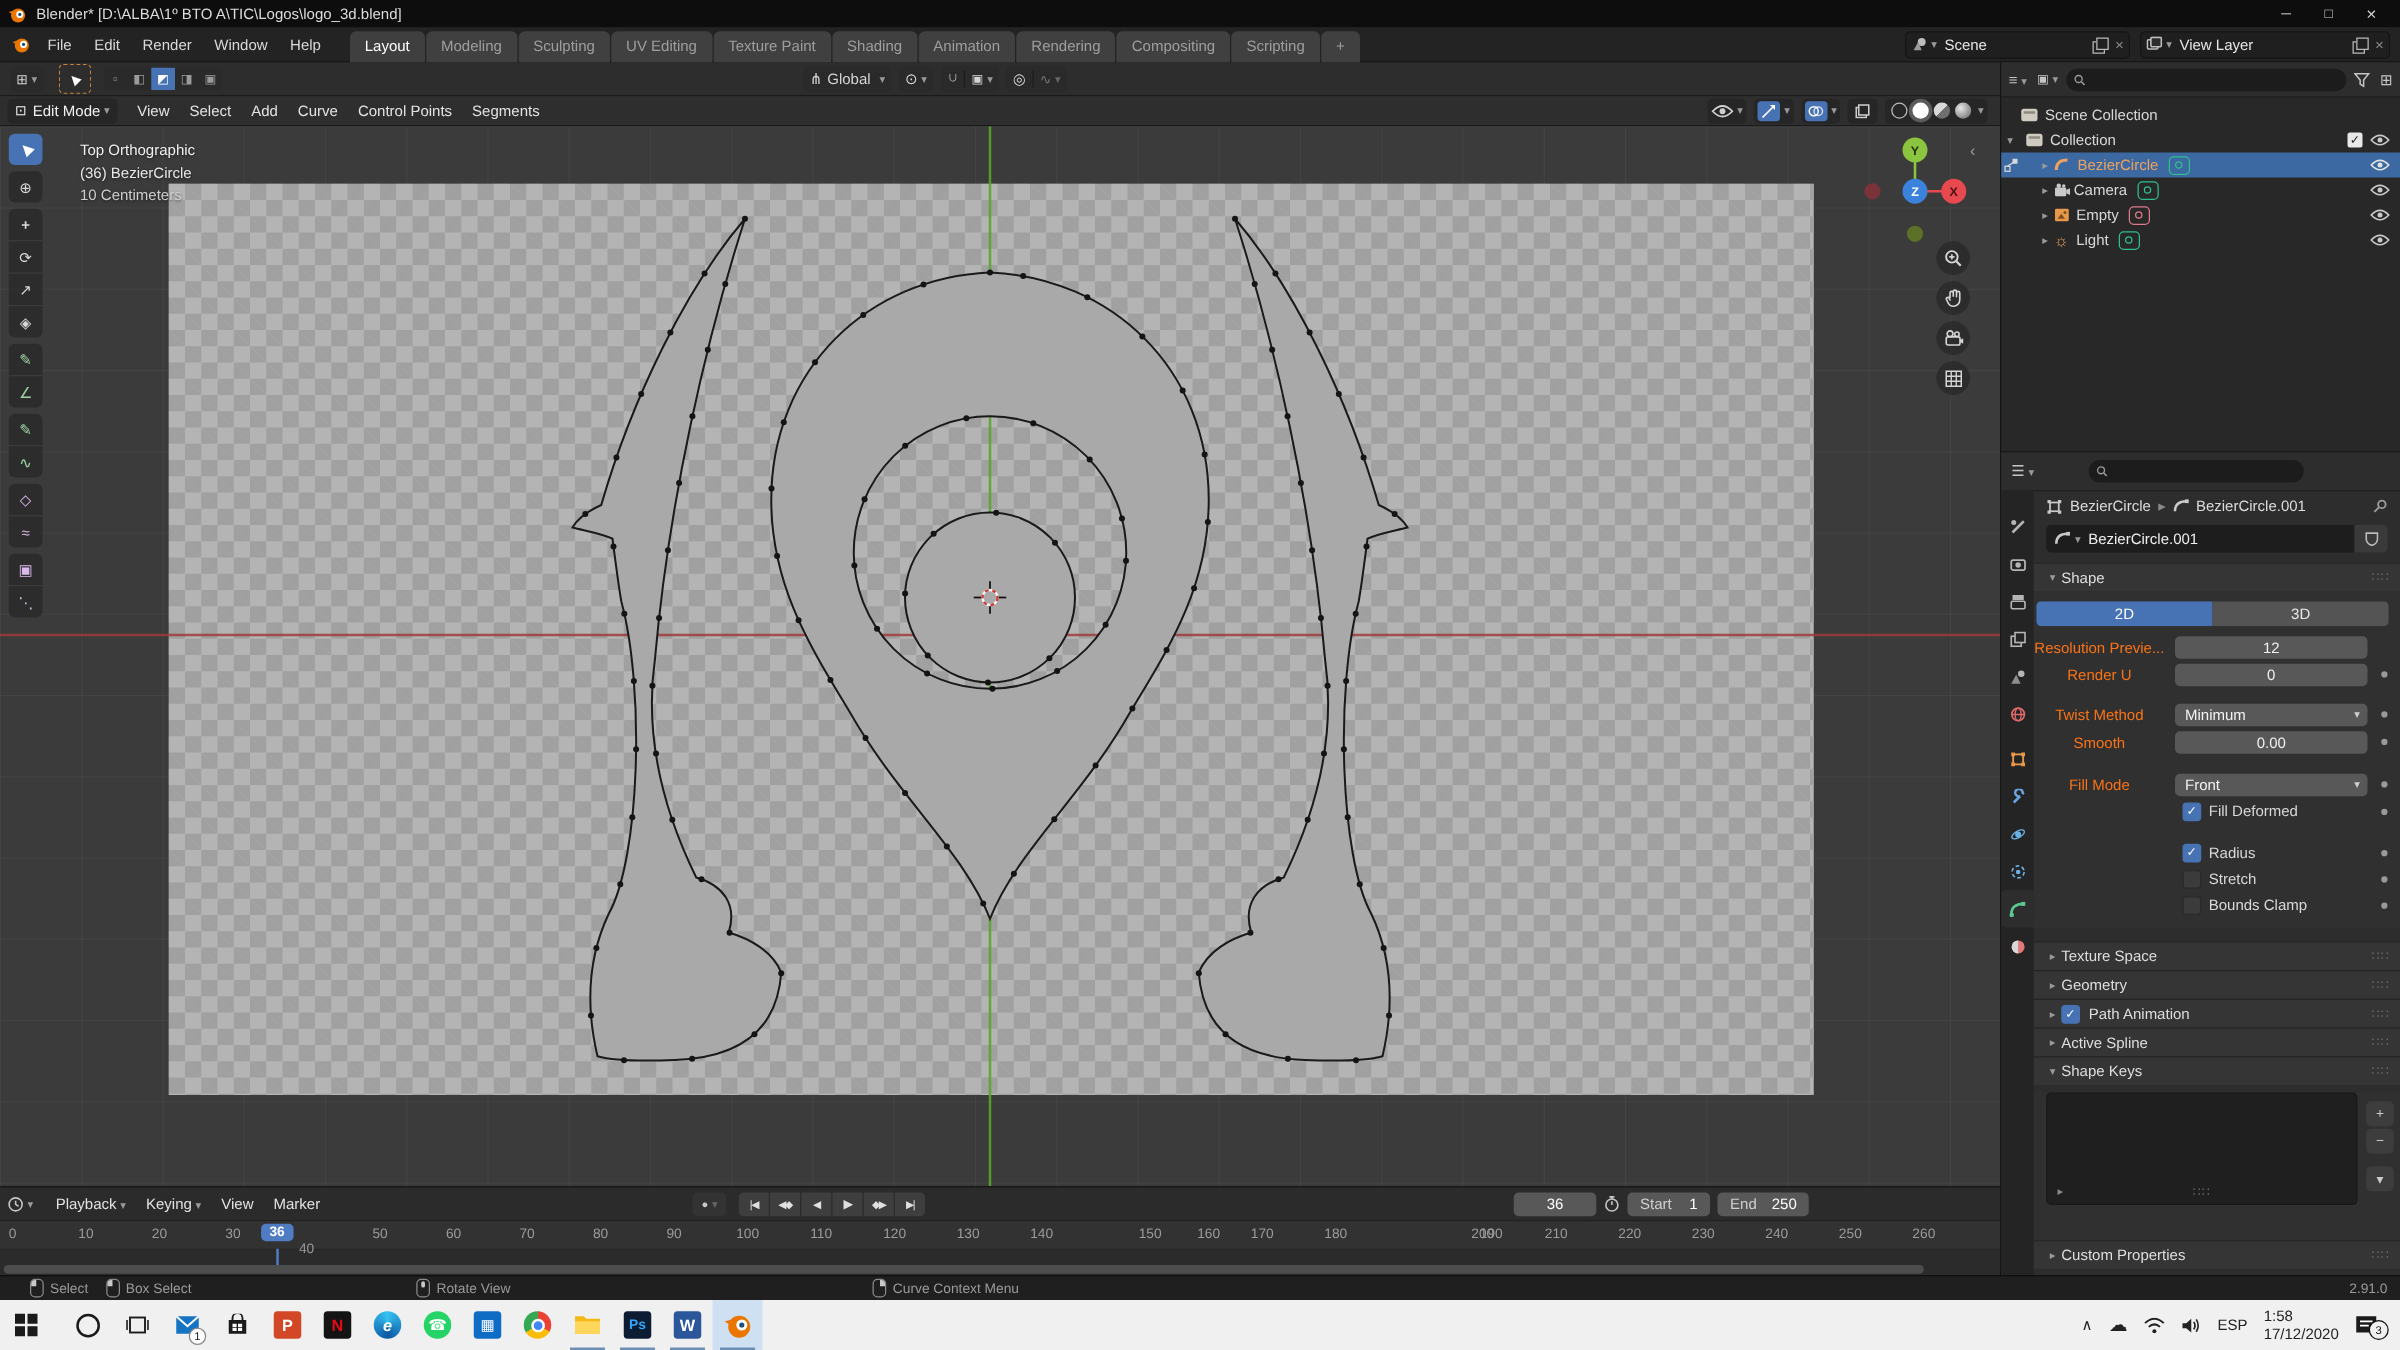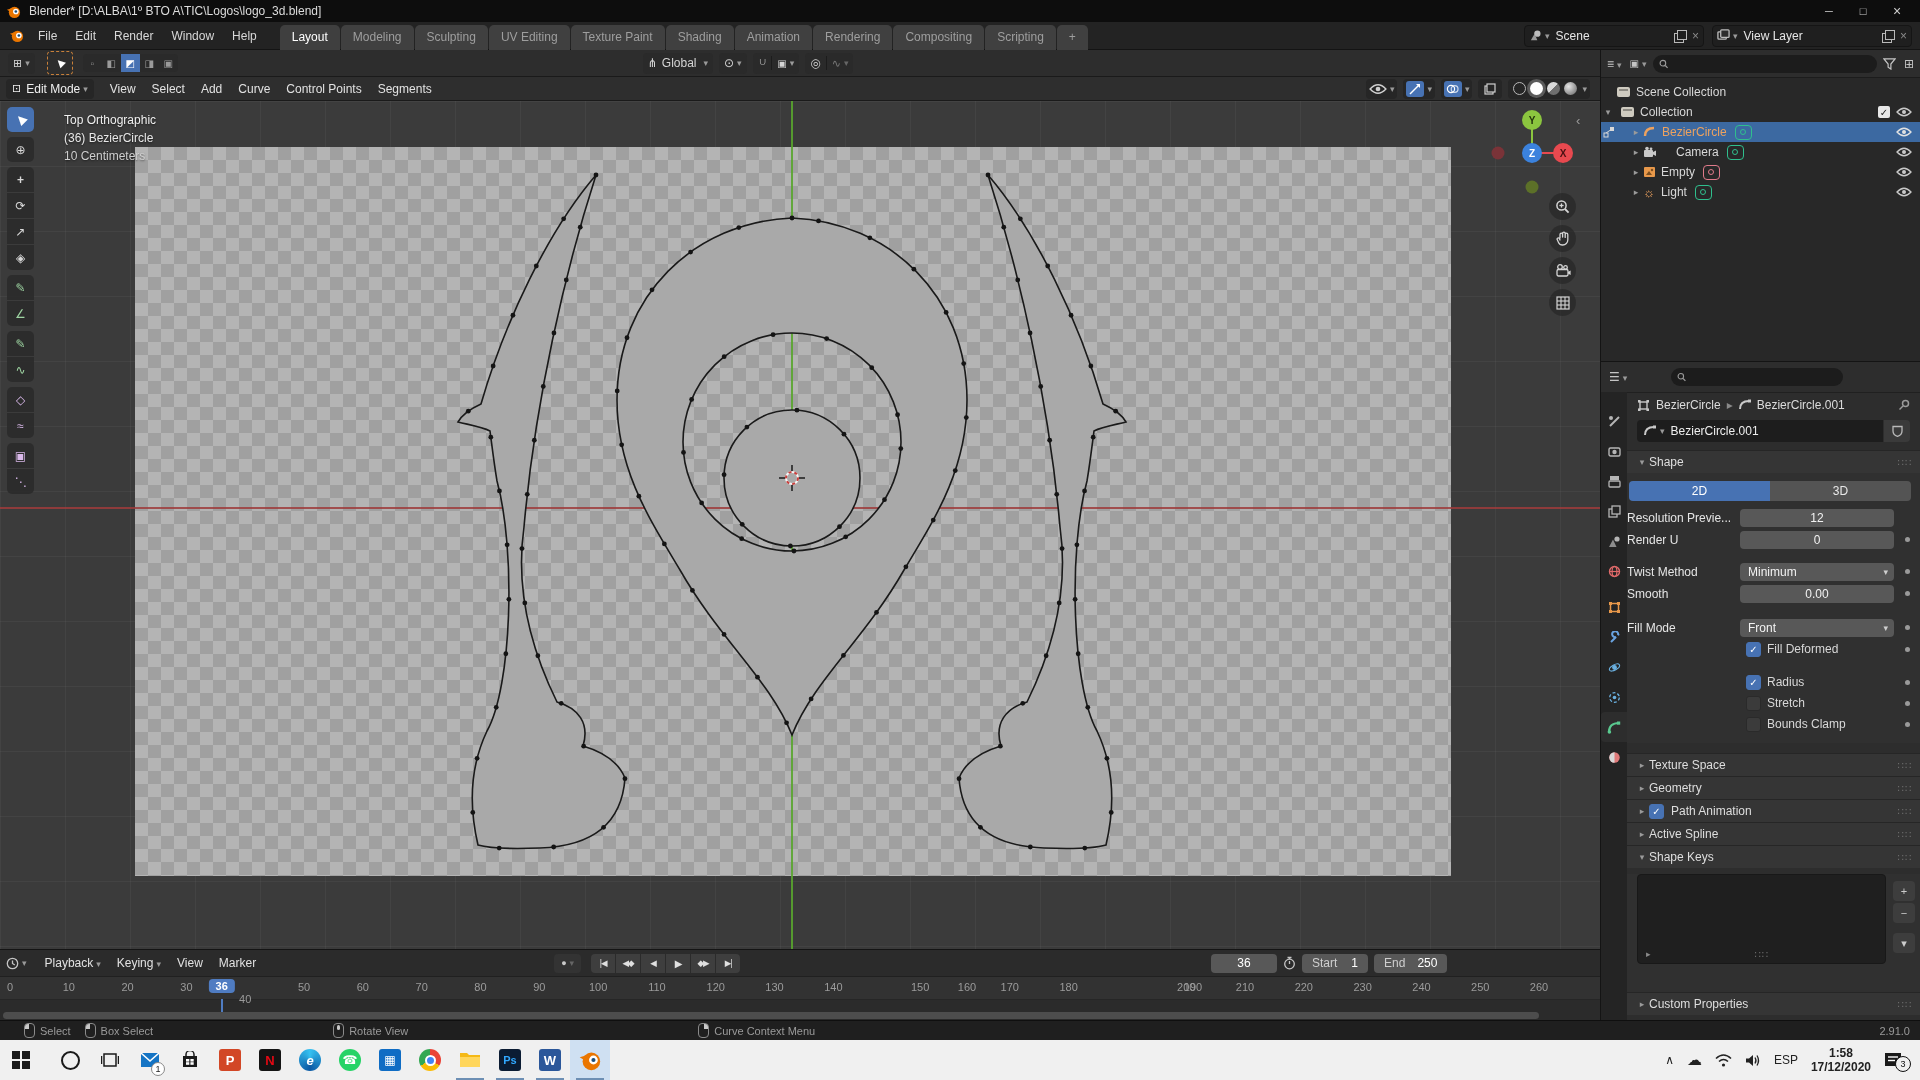--- a/index.html
+++ b/index.html
@@ -76,21 +76,21 @@
   .pcontent{position:absolute;left:26px;top:0;right:0;bottom:0;}
   .phdr{height:30px;display:flex;align-items:center;padding:0 8px;background:#2d2d2d;border-bottom:1px solid #202020;}
   .crumb{height:26px;display:flex;align-items:center;padding:0 10px;color:#dcdcdc;}
   .namerow{height:26px;display:flex;align-items:center;padding:0 10px;}
   .namefield{flex:1;height:22px;background:#1d1d1d;border-radius:4px 0 0 4px;display:flex;align-items:center;padding:0 6px;color:#eee;}
   .shieldbtn{width:26px;height:22px;background:#3a3a3a;border-radius:0 4px 4px 0;display:flex;align-items:center;justify-content:center;margin-left:1px;}
   .panelhdr{height:22px;background:#353535;display:flex;align-items:center;padding:0 8px;color:#dedede;border-top:1px solid #262626;}
   .panelhdr .grip{margin-left:auto;color:#6e6e6e;letter-spacing:1px;font-size:10px;}
   .pbody{background:#303030;padding:6px 0 8px;}
   .prow{height:21px;display:flex;align-items:center;padding-right:26px;position:relative;margin:1px 0;}
-  .plabel{width:105px;text-align:left;padding-right:8px;color:#e5e5e5;flex:none;}
+  .plabel{width:105px;text-align:center;padding-right:8px;color:#f97316;flex:none;}
   .pfield{flex:1;height:18px;background:#585858;border-radius:4px;display:flex;align-items:center;justify-content:center;color:#f2f2f2;position:relative;}
   .pfield.dd{justify-content:flex-start;padding-left:8px;}
   .pfield.dd .dda{position:absolute;right:6px;color:#cfcfcf;font-size:9px;}
   .pdot{position:absolute;right:10px;width:5px;height:5px;border-radius:50%;background:#9a9a9a;}
   .dimrow{display:flex;height:20px;margin:2px 9px 6px 2px;border-radius:4px;overflow:hidden;}
   .dimbtn{flex:1;display:flex;align-items:center;justify-content:center;background:#545454;color:#e8e8e8;}
   .dimbtn.on{background:#4772b3;color:#fff;}
   .ckb{width:13px;height:13px;border-radius:3px;background:#3b3b3b;border:1px solid #2a2a2a;display:flex;align-items:center;justify-content:center;color:#fff;font-size:10px;flex:none;}
   .ckb.on{background:#4772b3;border-color:#4772b3;}
   .ckrow{height:20px;display:flex;align-items:center;padding-left:113px;position:relative;margin:1px 0;color:#d8d8d8;}
@@ -121,21 +121,21 @@
   .winlogo{width:18px;height:18px;display:grid;grid-template-columns:8px 8px;grid-gap:2px;margin:0 12px 0 12px;}
   .winlogo i{background:#1a1a1a;width:8px;height:8px;}
   .tsearch{width:495px;height:30px;background:#fff;border:1px solid #b8b8b8;display:flex;align-items:center;padding:0 8px;}
   .tsearch input{border:0;outline:0;font-size:13px;color:#444;width:100%;background:transparent;font-family:"Liberation Sans",sans-serif;}
   .tbicon{width:40px;height:40px;display:flex;align-items:center;justify-content:center;position:relative;flex:none;}
   .tbicon .run{position:absolute;bottom:0;left:6px;right:6px;height:2.5px;background:#6d8fb4;}
   .tbicon.activeapp{background:#cfe0f2;}
   .appsq{width:22px;height:22px;border-radius:3px;display:flex;align-items:center;justify-content:center;font-weight:bold;color:#fff;font-size:13px;}
   .tray{margin-left:auto;display:flex;align-items:center;font-size:12px;color:#222;}
   .tray>*{margin-right:13px;}
-  .clock{text-align:center;font-size:12px;line-height:14px;font-weight:bold;}
+  .clock{text-align:left;font-size:12px;line-height:14px;}
   .badge{position:absolute;border-radius:50%;background:#0a57a8;color:#fff;font-size:9px;display:flex;align-items:center;justify-content:center;}
   svg{display:block;}
 </style>
 </head>
 <body>
 
 <div id="app">
 
   <div class="abs titlebar">
     <svg width="15" height="15" viewBox="0 0 16 16">
@@ -555,21 +555,21 @@
           </svg>
       </div>
       <div class="orow">
         <span class="caret" style="margin-left:28px">▸</span>
         <svg width="14" height="12" viewBox="0 0 14 12">
             <rect x="1" y="4" width="9" height="7" rx="1" fill="#c9c9c9"></rect>
             <circle cx="4" cy="2.5" r="1.8" fill="#c9c9c9"></circle>
             <circle cx="8" cy="2.8" r="1.4" fill="#c9c9c9"></circle>
             <path d="M10 6 L13 4.5 V10 L10 8.5 Z" fill="#c9c9c9"></path>
           </svg>
-        <span style="margin-left:19px">Camera</span>
+        <span style="margin-left:2px">Camera</span>
         <span class="obadge">
             <i></i>
           </span>
         <svg class="eye" width="16" height="10" viewBox="0 0 16 10">
             <path d="M1 5 Q8 -2.5 15 5 Q8 12.5 1 5 Z" fill="none" stroke="#c9c9c9" stroke-width="1.3"></path>
             <circle cx="8" cy="5" r="2" fill="#c9c9c9"></circle>
           </svg>
       </div>
       <div class="orow">
         <span class="caret" style="margin-left:28px">▸</span>

